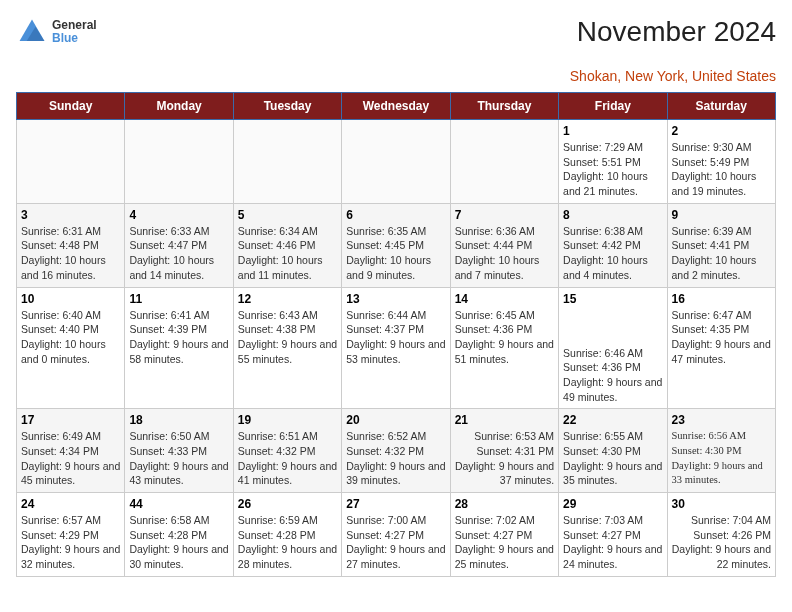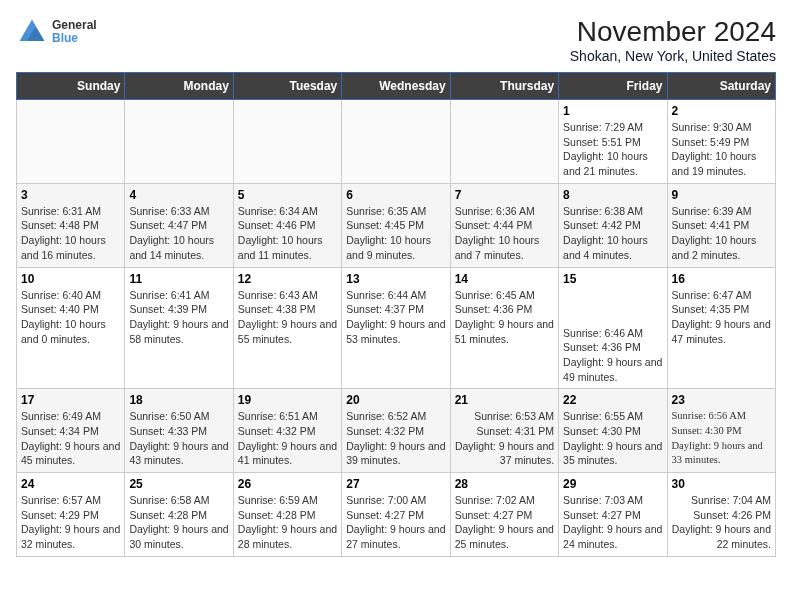--- a/index.html
+++ b/index.html
@@ -35,32 +35,33 @@
     .title-area {
       text-align: right;
     }
     .month-title {
       font-size: 28px;
       font-weight: normal;
       color: #222;
     }
     .location {
       font-size: 14px;
-      color: #0f172a;
+      color: #c2410c;
+      margin-top: 20px;
     }
     table {
       width: 100%;
       border-collapse: collapse;
       font-size: 11px;
     }
     thead tr th {
-      background-color: #404040;
+      background-color: #7f1d1d;
       color: white;
       padding: 6px 4px;
-      text-align: right;
+      text-align: center;
       font-size: 12px;
       font-weight: bold;
       border: 1px solid #3a6aaa;
     }
     tbody tr td {
       border: 1px solid #ccc;
       padding: 4px;
       vertical-align: top;
       width: 14.28%;
       min-height: 70px;
@@ -269,21 +270,21 @@
         </td>
       </tr>
       <tr>
         <td>
           <span class="day-num">24</span>
           <div class="day-info" style="white-space: pre-line;">Sunrise: 6:57 AM
 Sunset: 4:29 PM
 Daylight: 9 hours and 32 minutes.</div>
         </td>
         <td>
-          <span class="day-num">25</span>
+          <span class="day-num">44</span>
           <div class="day-info" style="white-space: pre-line;">Sunrise: 6:58 AM
 Sunset: 4:28 PM
 Daylight: 9 hours and 30 minutes.</div>
         </td>
         <td>
           <span class="day-num">26</span>
           <div class="day-info" style="white-space: pre-line;">Sunrise: 6:59 AM
 Sunset: 4:28 PM
 Daylight: 9 hours and 28 minutes.</div>
         </td>

